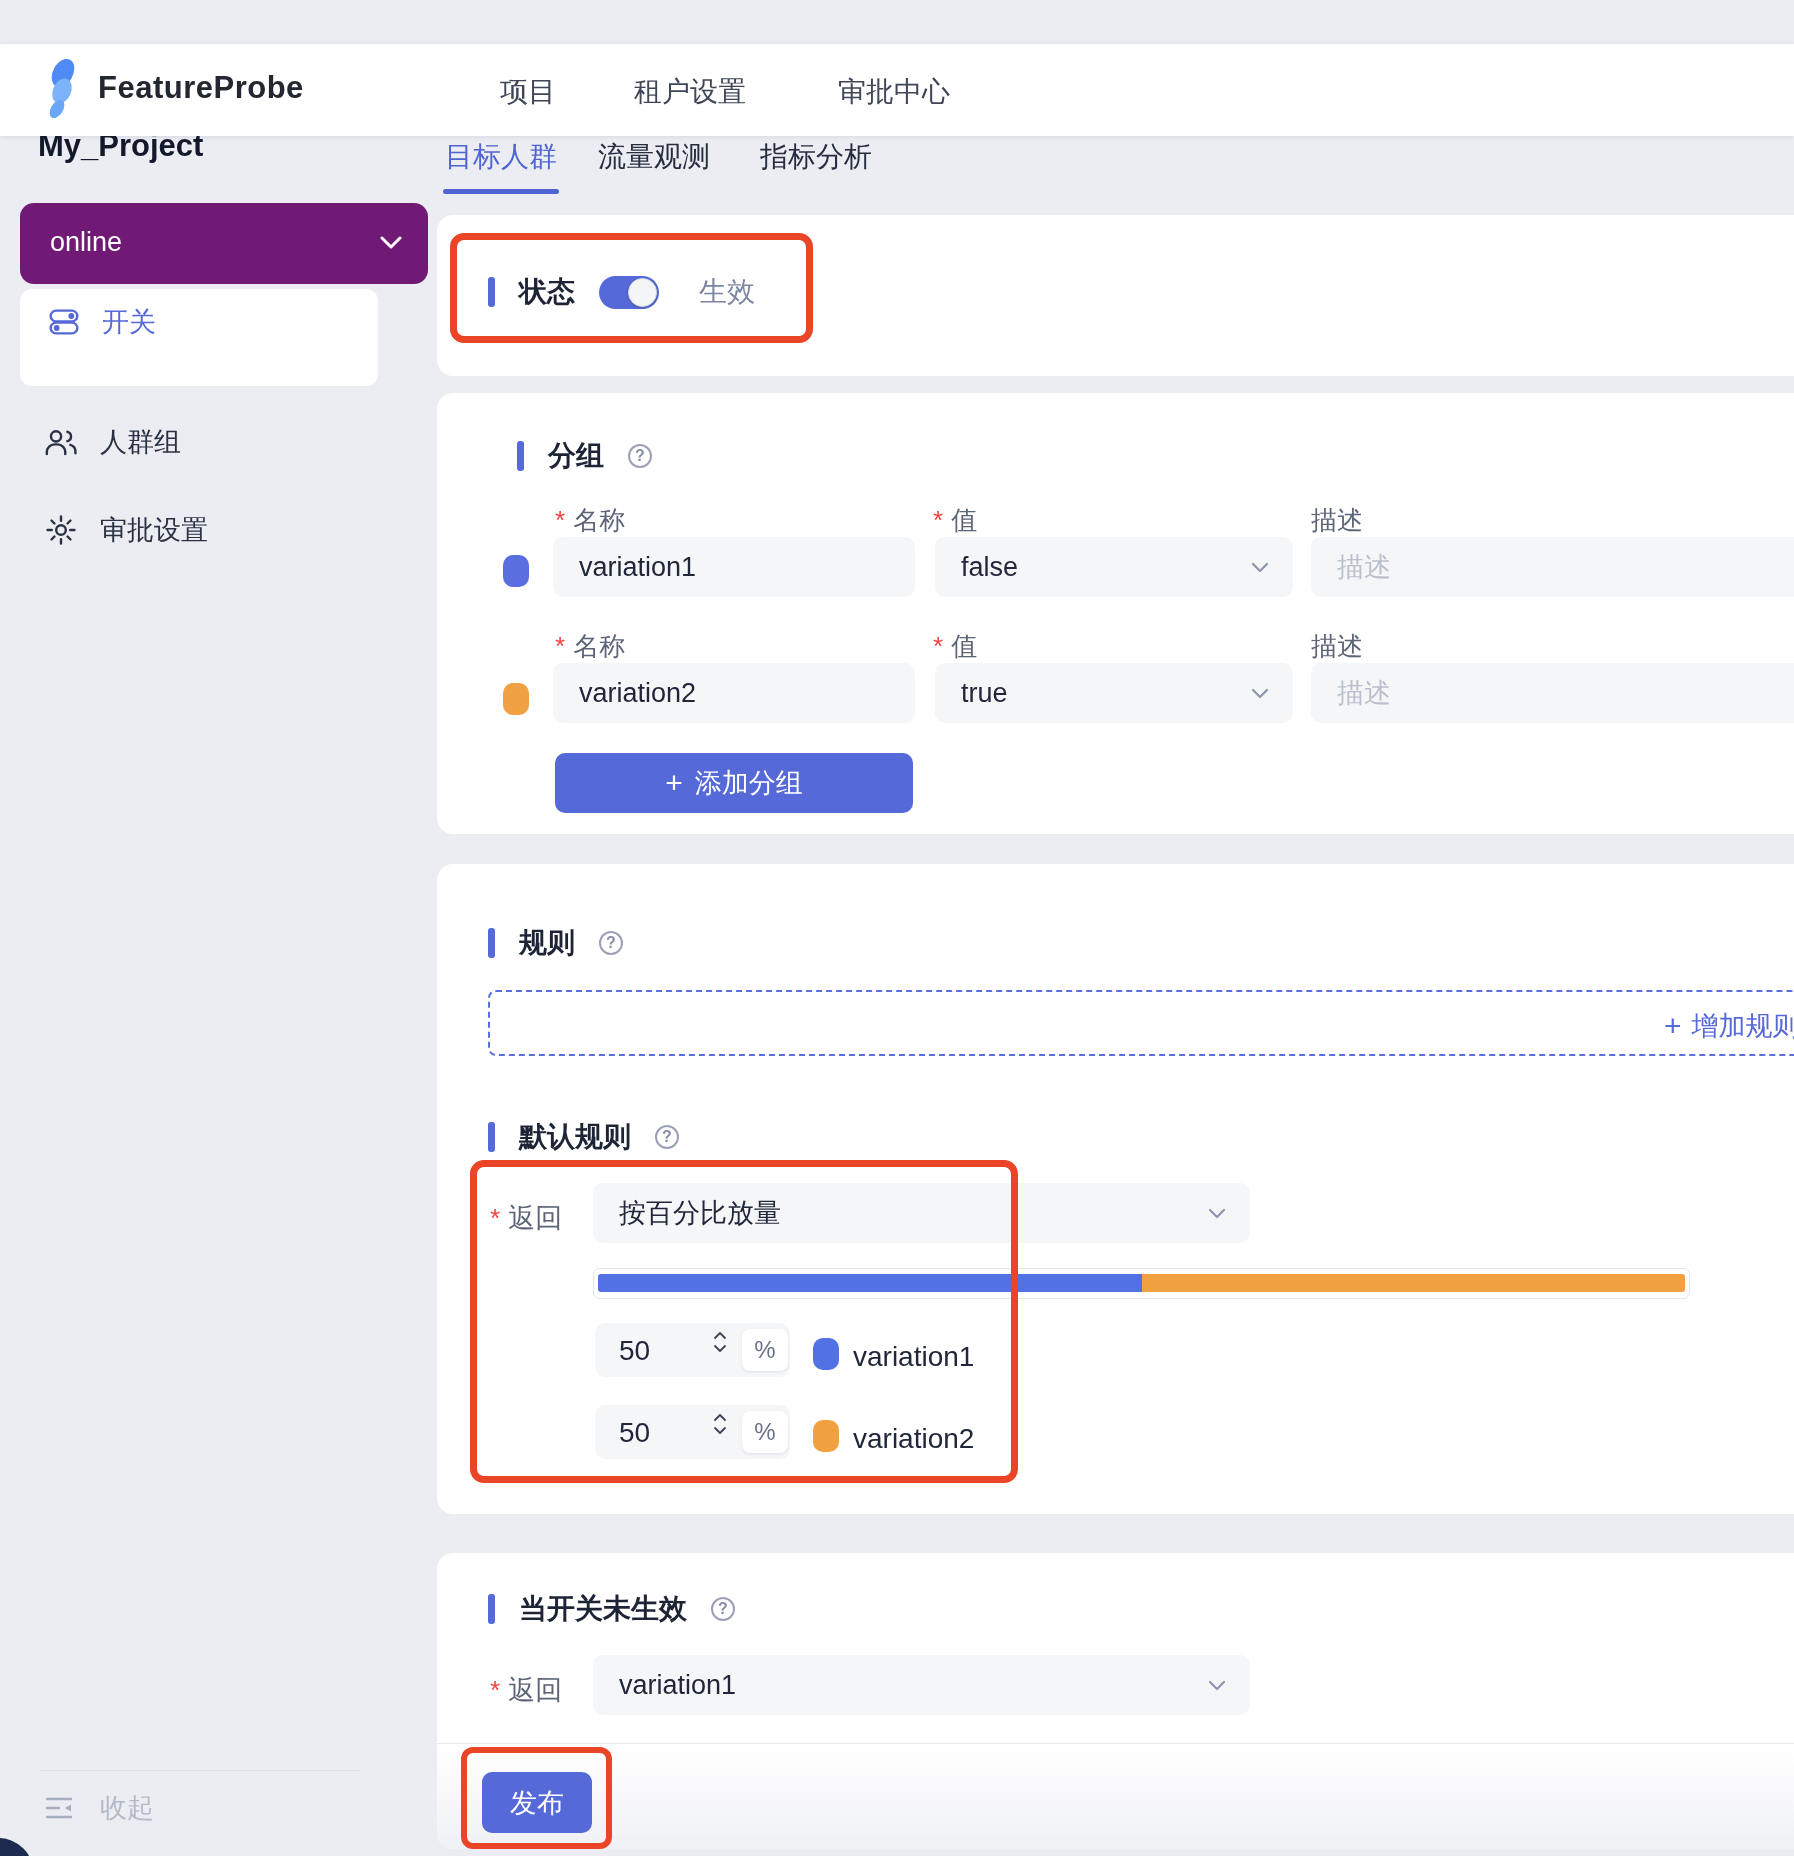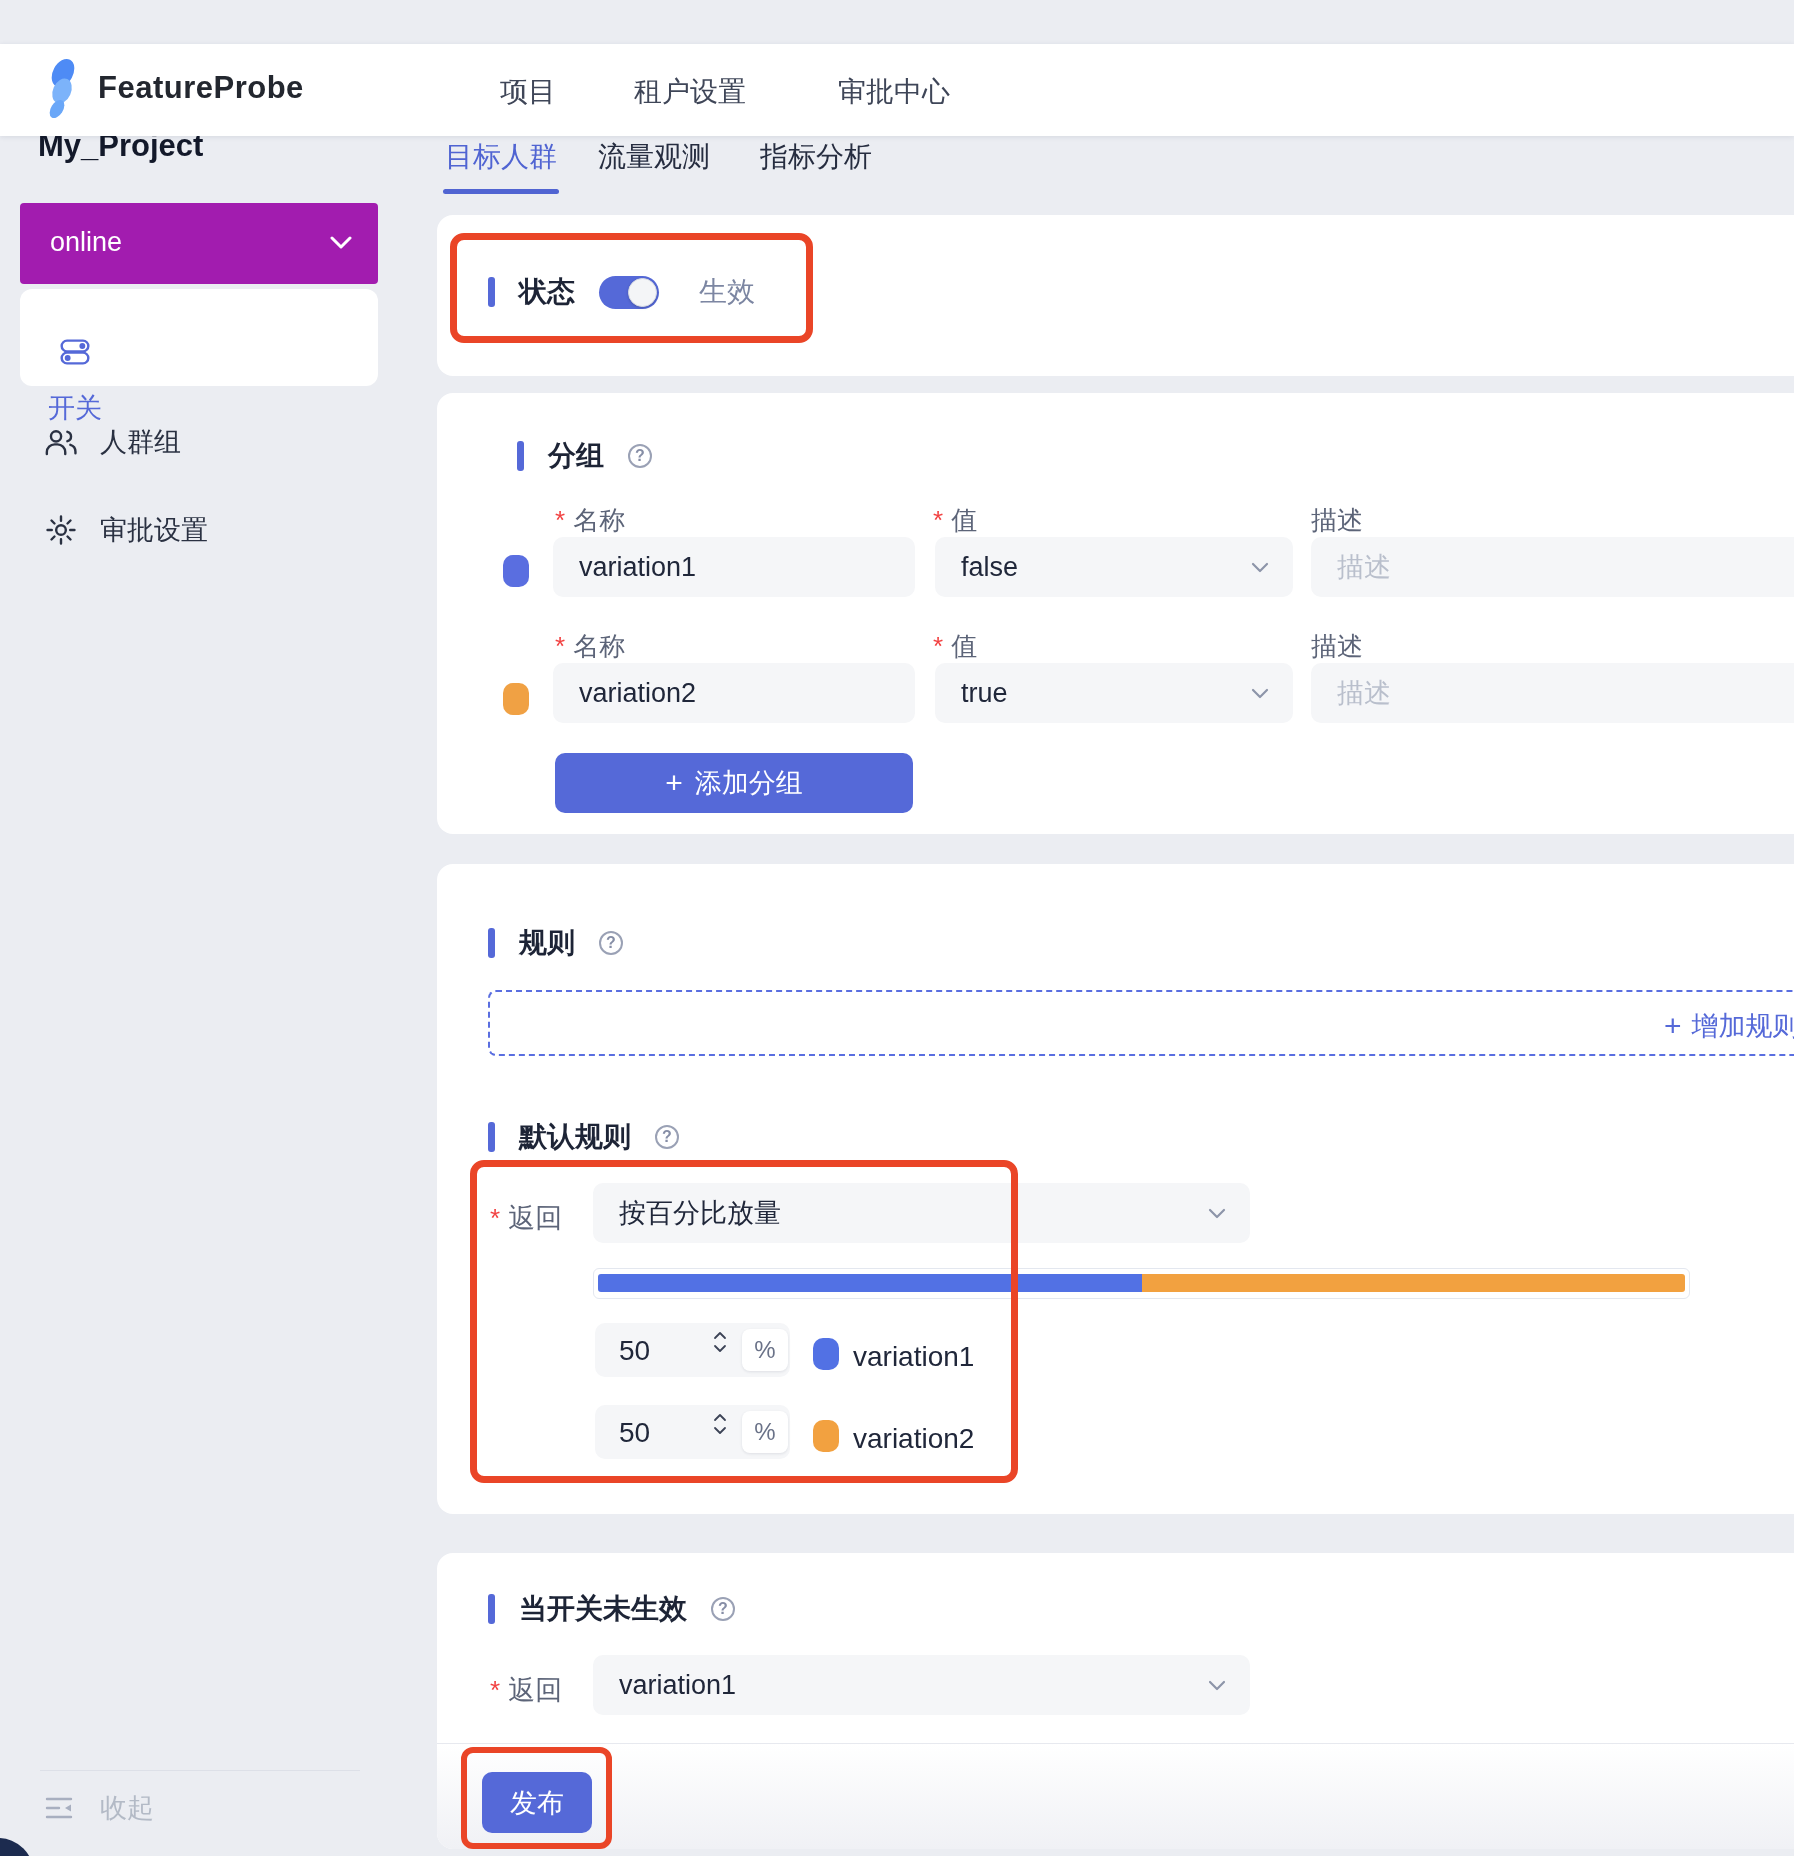--- a/index.html
+++ b/index.html
@@ -16,29 +16,29 @@
     background:#ffffff; box-shadow:0 1px 5px rgba(30,40,80,.10); z-index:20;margin-top:44px; }
   .logo-svg { position:absolute; left:40px; top:13px; }
   .brand { position:absolute; left:98px; top:26px; font-size:31px; font-weight:700;
     color:#23272f; letter-spacing:.5px; }
   .nav-link { position:absolute; top:29px; font-size:28px; color:#3f4658; cursor:pointer; }
   .nav-link.n0 { left:500px; } .nav-link.n1 { left:634px; } .nav-link.n2 { left:838px; }
 
   
   .project-title { position:absolute; left:38px; top:128px; font-size:31px;
     font-weight:600; color:#13192a; }
-  .env-select { position:absolute; left:20px; top:203px; width:358px; height:81px;
-    background:#a21caf; border-radius:4px; cursor:pointer; }
+  .env-select { position:absolute; left:20px; top:203px; width:408px; height:81px;
+    background:#701a75; border-radius:14px; cursor:pointer; }
   .env-select .env-label { position:absolute; left:30px; top:24px; color:#ffffff; font-size:27px; }
   .env-select svg { position:absolute; right:26px; top:33px; }
   .switch-card { position:absolute; left:20px; top:289px; width:358px; height:97px;
     background:#ffffff; border-radius:12px; }
   .side-item { position:absolute; display:flex; align-items:center; gap:22px; cursor:pointer; }
   .side-item .lbl { font-size:27px; }
-  .si-switch { left:48px; top:336px; color:#5569d8;flex-direction:column; }
+  .si-switch { left:48px; top:304px; color:#5569d8; }
   .si-switch .lbl { color:#5569d8; }
   .si-people { left:44px; top:424px; } .si-people .lbl { color:#2a3142; }
   .si-gear { left:44px; top:512px; } .si-gear .lbl { color:#2a3142; }
   .side-divider { position:absolute; left:40px; top:1770px; width:320px; height:1px; background:#dde0e8; }
   .collapse { position:absolute; left:44px; top:1790px; display:flex; align-items:center;
     gap:26px; color:#b3bac6; font-size:27px; cursor:pointer; }
   .corner-dot { position:absolute; left:-38px; top:1838px; width:72px; height:72px;
     border-radius:50%; background:#1c2b4f; }
 
   

